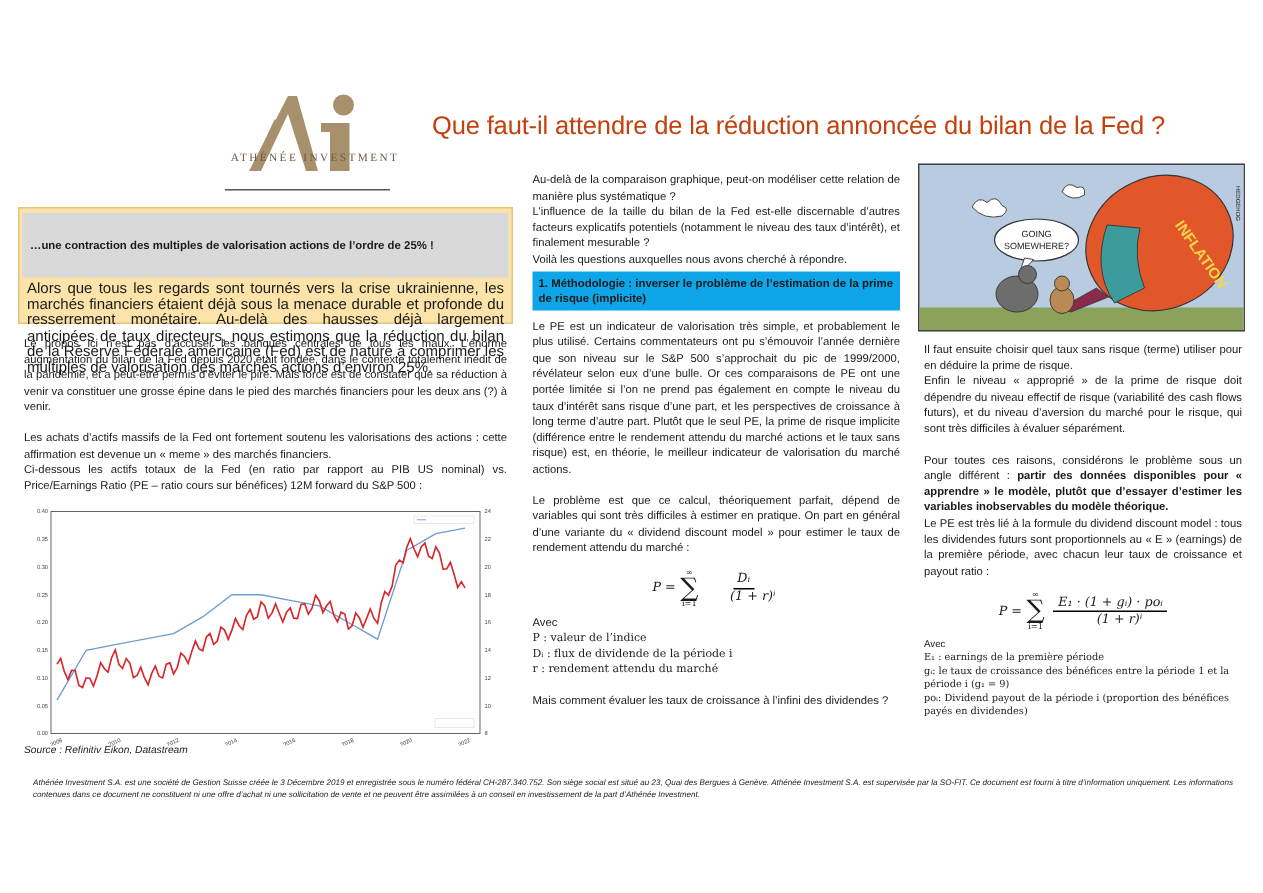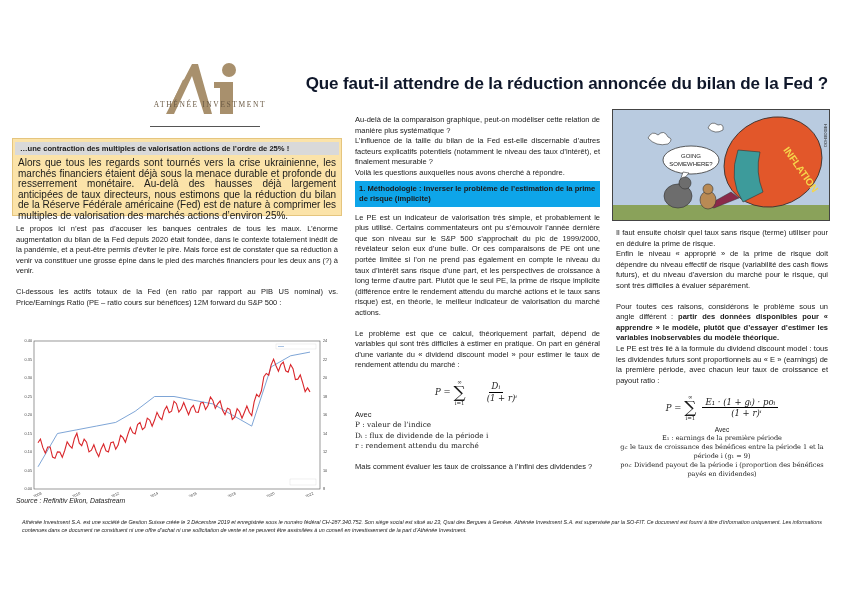--- a/index.html
+++ b/index.html
@@ -4,24 +4,24 @@
   <style>
     * { box-sizing: border-box; margin: 0; padding: 0; }
     html, body { width: 842px; height: 595px; background: #ffffff; overflow: hidden; }
     body { position: relative; font-family: "Liberation Sans", sans-serif; color: #1a1a1a; }
 
     .logo { position: absolute; left: 150px; top: 60px; width: 120px; height: 70px; }
     .logo svg { position: absolute; left: 8px; top: 0; }
     .logo-text { position: absolute; left: 0; top: 40px; width: 120px; font-family: "Liberation Serif", serif; font-size: 7.5px; letter-spacing: 1.6px; color: #6b5a44; text-align: center; white-space: nowrap; }
     .logo-rule { position: absolute; left: 0; top: 66px; width: 110px; height: 1px; background: #555; }
 
-    .title { position: absolute; left: 288px; top: 74px; width: 540px; font-size: 17px; font-weight: bold; color: #0f172a; text-align: right; white-space: nowrap; letter-spacing: -0.1px; }
+    .title { position: absolute; left: 288px; top: 74px; width: 540px; font-size: 17px; font-weight: normal; color: #c2410c; text-align: left; white-space: nowrap; letter-spacing: -0.1px; }
 
     .highlight-box { position: absolute; left: 12px; top: 138px; width: 330px; height: 78px; background: #fbe3a9; border: 1px solid #e5c57e; }
-    .highlight-head { background: #d9d9d9; font-size: 7.6px; font-weight: bold; padding: 2px 5px; margin: 3px 2px 3px 2px; }
+    .highlight-head { background: #d9d9d9; font-size: 7.6px; font-weight: bold; padding: 17px 5px; margin: 3px 2px 3px 2px; }
     .highlight-body { font-size: 10px; line-height: 10.6px; padding: 0 5px; text-align: justify; }
 
     .col { position: absolute; font-size: 7.5px; line-height: 10.6px; text-align: justify; }
     .col p { margin-bottom: 0; }
     .col .gap { height: 10px; }
     .col1 { left: 16px; top: 224px; width: 322px; }
     .col2 { left: 355px; top: 115px; width: 245px; }
     .col3 { left: 616px; top: 228px; width: 212px; }
 
     .section-head { background: #0ea5e9; font-weight: bold; padding: 3px 4px; margin: 2px 0 6px 0; font-size: 7.6px; line-height: 10px; text-align: left; }
@@ -33,21 +33,21 @@
     .cartoon { position: absolute; left: 612px; top: 109px; width: 218px; height: 112px; border: 1px solid #444; overflow: hidden; background: #b8c9dc; }
 
     .formula { font-family: "DejaVu Serif", serif; font-style: italic; font-size: 8.5px; display: flex; align-items: center; justify-content: center; margin: 8px 0 4px 0; }
     .frac { display: inline-flex; flex-direction: column; align-items: center; margin-left: 3px; }
     .frac .num { border-bottom: 1px solid #000; padding: 0 3px; }
     .frac .den { padding: 0 3px; margin-left: 12px; }
     .sigma { display: inline-flex; flex-direction: column; align-items: center; margin: 0 3px; font-style: normal; }
     .sigma .big { font-size: 17px; line-height: 15px; }
     .sigma .lim { font-size: 5.5px; line-height: 6px; }
     .math-line { font-family: "DejaVu Serif", serif; font-size: 7.3px; line-height: 10.5px; text-align: left; }
-    .math-line.small { font-size: 6.5px; line-height: 9px; text-align: center; }
+    .math-line.small { font-size: 6.5px; line-height: 9px; }
 
     .footer { position: absolute; left: 22px; top: 519px; width: 810px; font-size: 5.4px; font-style: italic; line-height: 7.6px; color: #222; }
   </style>
 </head>
 <body>
 
 <div class="logo">
   <svg width="100" height="54" viewBox="0 0 100 54">
     <polygon points="8,54 34,4 40,4 54,54 46,54 34,16 16,54" fill="#a8906d"></polygon>
     <line x1="26" y1="20" x2="10" y2="54" stroke="#a8906d" stroke-width="2"></line>
@@ -62,20 +62,21 @@
 <div class="title">Que faut-il attendre de la réduction annoncée du bilan de la Fed ?</div>
 
 <div class="highlight-box">
   <div class="highlight-head">…une contraction des multiples de valorisation actions de l’ordre de 25% !</div>
   <div class="highlight-body">Alors que tous les regards sont tournés vers la crise ukrainienne, les marchés financiers étaient déjà sous la menace durable et profonde du resserrement monétaire. Au-delà des hausses déjà largement anticipées de taux directeurs, nous estimons que la réduction du bilan de la Réserve Fédérale américaine (Fed) est de nature à comprimer les multiples de valorisation des marchés actions d’environ 25%.</div>
 </div>
 
 <div class="col col1">
   <p>Le propos ici n’est pas d’accuser les banques centrales de tous les maux. L’énorme augmentation du bilan de la Fed depuis 2020 était fondée, dans le contexte totalement inédit de la pandémie, et a peut-être permis d’éviter le pire. Mais force est de constater que sa réduction à venir va constituer une grosse épine dans le pied des marchés financiers pour les deux ans (?) à venir.</p>
   <div class="gap"></div>
+  <p>Les achats d’actifs massifs de la Fed ont fortement soutenu les valorisations des actions : cette affirmation est devenue un « meme » des marchés financiers.</p>
   <p>Ci-dessous les actifs totaux de la Fed (en ratio par rapport au PIB US nominal) vs. Price/Earnings Ratio (PE – ratio cours sur bénéfices) 12M forward du S&amp;P 500 :</p>
 </div>
 
 <div class="chart-wrap">
   <svg id="chart-svg" width="330" height="160" viewBox="0 0 330 160">
     <rect x="20" y="4" width="286" height="148" fill="#ffffff" stroke="#555" stroke-width="0.6"></rect>
     <g id="y-ticks" font-family="Liberation Sans, sans-serif" font-size="3.8" fill="#444">
         <text x="18" y="153.3" text-anchor="end">0.00</text>
         <text x="18" y="134.8" text-anchor="end">0.05</text>
         <text x="18" y="116.3" text-anchor="end">0.10</text>

